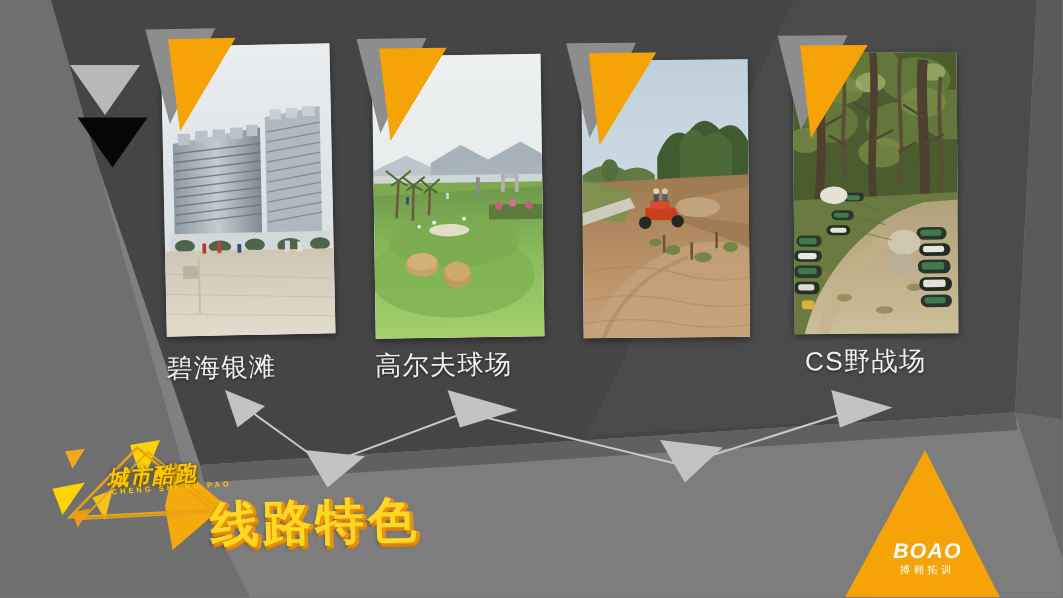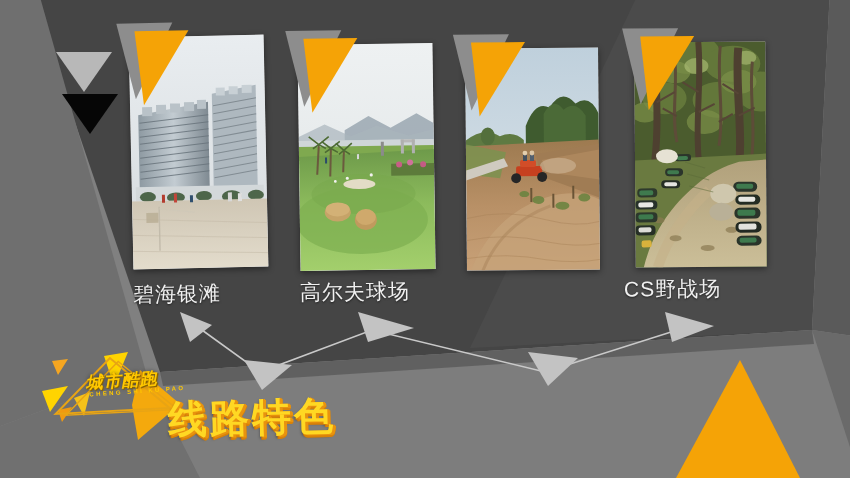--- a/index.html
+++ b/index.html
@@ -455,21 +455,21 @@
     <div class="wedge">
       <svg viewBox="0 0 92 92" width="92" height="92">
         <polygon points="4,2 60,2 22,78" fill="#8d8d8d"></polygon>
         <polygon points="22,10 76,10 30,84" fill="#f5a306"></polygon>
       </svg>
     </div>
   </div>
 
   <div class="cap" style="left:133px;top:280px;transform:rotate(-1deg);">碧海银滩</div>
   <div class="cap" style="left:300px;top:278px;transform:rotate(-0.8deg);">高尔夫球场</div>
-  <div class="cap" style="left:624px;top:275px;transform:rotate(-0.5deg);">CS野战场</div>
+  <div class="cap" style="left:644px;top:275px;transform:rotate(-0.5deg);">CS野战场</div>
 
   <svg class="layer" viewBox="0 0 850 478">
     <g stroke="#c9c9c9" stroke-width="1.6" fill="none">
       <path d="M195,325 L260,372 L372,330 L545,372 L690,326"></path>
     </g>
     <g fill="#c3c3c3">
       <polygon points="180,312 212,325 190,342"></polygon>
       <polygon points="244,360 292,365 262,390"></polygon>
       <polygon points="358,312 414,328 368,342"></polygon>
       <polygon points="528,352 578,358 548,386"></polygon>
@@ -496,14 +496,18 @@
     </svg>
     <div class="bmain">城市酷跑</div>
     <div class="bsub">CHENG SHI KU PAO</div>
   </div>
 
   <div id="headline">线路特色</div>
 
   <svg class="layer" viewBox="0 0 850 478">
     <polygon points="740,360 800,478 676,478" fill="#f5a306"></polygon>
   </svg>
+  <div id="corner">
+    <div class="cmain">BOAO</div>
+    <div class="csub">搏翱拓训</div>
+  </div>
 
 </div>
 
 </body></html>

